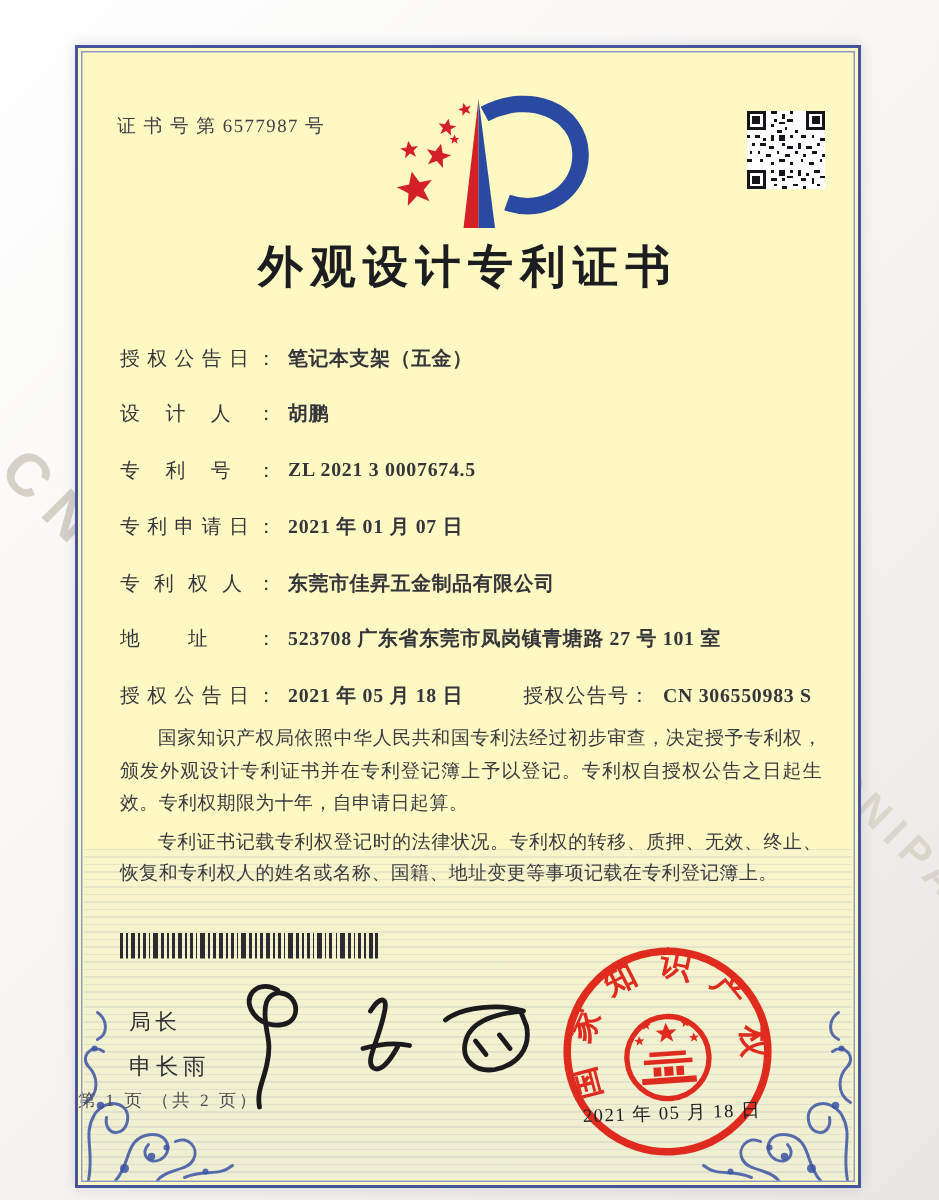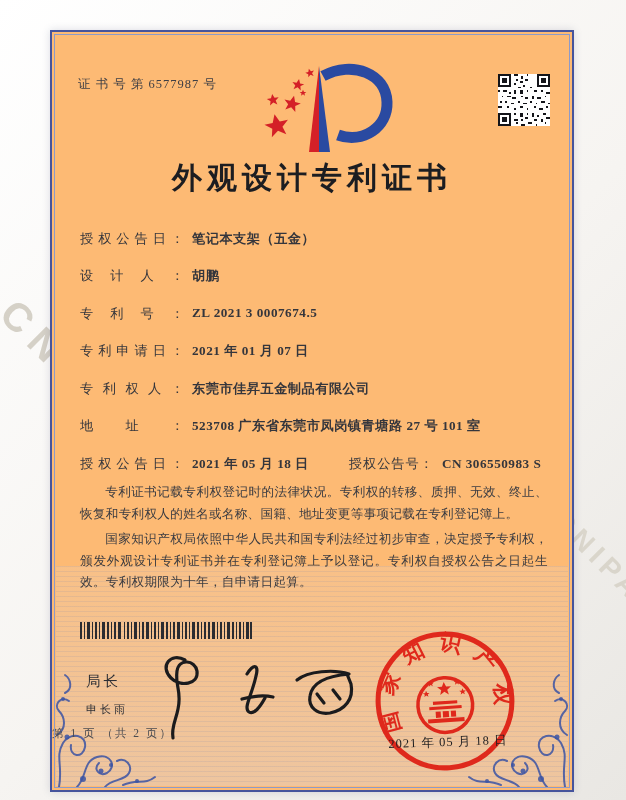--- a/index.html
+++ b/index.html
@@ -15,21 +15,21 @@
     font-weight:bold;letter-spacing:6px;transform:rotate(45deg);pointer-events:none;white-space:nowrap;
   }
   .wm1{left:150px;top:85px;font-size:30px;}
   .wm2{left:445px;top:228px;font-size:30px;}
   .wm3{left:-18px;top:345px;font-size:40px;letter-spacing:10px;color:rgba(175,168,150,0.5);}
   .wm4{left:540px;top:540px;font-size:28px;}
   .wm5{left:90px;top:560px;font-size:26px;color:rgba(185,176,155,0.22);}
   
   .certificate{
     position:absolute;left:50px;top:30px;width:520px;height:758px;
-    background:#fdba74;border:2px solid #46549c;box-shadow:0 0 8px rgba(60,70,110,0.18);
+    background:#fef9c3;border:2px solid #46549c;box-shadow:0 0 8px rgba(60,70,110,0.18);
   }
   .certificate::before{
     content:"";position:absolute;inset:2px;border:1px solid #8d9ac9;pointer-events:none;z-index:5;
   }
   .guilloche{
     position:absolute;left:4px;right:4px;bottom:4px;height:220px;z-index:0;
     background:
       repeating-linear-gradient(180deg,rgba(96,118,178,0.12) 0 1px,rgba(96,118,178,0) 1px 5px),
       linear-gradient(180deg,rgba(222,228,244,0.15),rgba(210,218,240,0.35));
   }
@@ -53,21 +53,21 @@
   
   .paras{position:absolute;left:28px;top:450px;width:468px;z-index:2;}
   .paras p{
     margin:0 0 4px 0;font-size:12.6px;line-height:21.5px;color:#3a3b41;
     text-align:justify;text-indent:2em;letter-spacing:0.3px;
   }
   
   .barcode{position:absolute;left:28px;top:590px;width:172px;height:17px;z-index:2;}
   .signer-title{position:absolute;left:34px;top:640px;font-size:14.5px;color:#2e2f34;letter-spacing:3px;z-index:3;
     font-family:"Liberation Sans","DejaVu Sans",sans-serif;text-align:right;}
-  .signer-name{position:absolute;left:34px;top:670px;font-size:11px;color:#2e2f34;letter-spacing:3px;z-index:3;
+  .signer-name{position:absolute;left:34px;top:670px;font-size:15px;color:#2e2f34;letter-spacing:3px;z-index:3;
     font-family:"Liberation Sans","DejaVu Sans",sans-serif;}
   .signature{position:absolute;left:95px;top:612px;width:240px;height:100px;z-index:3;}
   .seal{position:absolute;left:316px;top:592px;width:154px;height:154px;z-index:3;transform:rotate(-4deg);opacity:0.95;}
   .seal-date{
     position:absolute;left:326px;top:702px;width:140px;text-align:center;z-index:4;
     font-size:12.5px;color:#1d1d1f;letter-spacing:1px;transform:rotate(-2deg);
   }
   .footer{
     position:absolute;left:0;top:694px;width:100%;text-align:left;z-index:2;
     font-size:11.5px;color:#4a4b50;letter-spacing:2px;
@@ -136,22 +136,22 @@
       </div>
       <div class="frow" style="top:187px">
         <span class="flabel">地址：</span><span class="fvalue">523708 广东省东莞市凤岗镇青塘路 27 号 101 室</span>
       </div>
       <div class="frow" style="top:225px">
         <span class="flabel">授权公告日：</span><span class="fvalue">2021 年 05 月 18 日</span><span class="flabel2">授权公告号：</span><span class="fvalue">CN 306550983 S</span>
       </div>
     </div>
 
     <div class="paras">
+      <p>国家知识产权局依照中华人民共和国专利法经过初步审查，决定授予专利权，颁发外观设计专利证书并在专利登记簿上予以登记。专利权自授权公告之日起生效。专利权期限为十年，自申请日起算。</p>
       <p>专利证书记载专利权登记时的法律状况。专利权的转移、质押、无效、终止、恢复和专利权人的姓名或名称、国籍、地址变更等事项记载在专利登记簿上。</p>
-      <p>国家知识产权局依照中华人民共和国专利法经过初步审查，决定授予专利权，颁发外观设计专利证书并在专利登记簿上予以登记。专利权自授权公告之日起生效。专利权期限为十年，自申请日起算。</p>
     </div>
 
     <svg class="barcode" viewBox="0 0 170 17" preserveAspectRatio="none" shape-rendering="crispEdges">
       <path fill="#2b2c31" d="M0 0h2v17h-2z M4 0h1v17h-1z M7 0h3v17h-3z M12 0h1v17h-1z M15 0h2v17h-2z M19 0h1v17h-1z M22 0h3v17h-3z M27 0h2v17h-2z M31 0h1v17h-1z M34 0h2v17h-2z M38 0h3v17h-3z M43 0h1v17h-1z M46 0h2v17h-2z M50 0h1v17h-1z M53 0h3v17h-3z M58 0h1v17h-1z M61 0h2v17h-2z M65 0h3v17h-3z M70 0h1v17h-1z M73 0h2v17h-2z M77 0h1v17h-1z M80 0h3v17h-3z M85 0h2v17h-2z M89 0h1v17h-1z M92 0h2v17h-2z M96 0h3v17h-3z M101 0h1v17h-1z M104 0h2v17h-2z M108 0h1v17h-1z M111 0h3v17h-3z M116 0h2v17h-2z M120 0h1v17h-1z M123 0h2v17h-2z M127 0h1v17h-1z M130 0h3v17h-3z M135 0h1v17h-1z M138 0h2v17h-2z M142 0h1v17h-1z M145 0h3v17h-3z M150 0h2v17h-2z M154 0h1v17h-1z M157 0h2v17h-2z M161 0h1v17h-1z M164 0h3v17h-3z M168 0h2v17h-2z"></path>
     </svg>
 
     <div class="signer-title">局长</div>
     <div class="signer-name">申长雨</div>
 
     <svg class="signature" viewBox="0 0 240 100">

